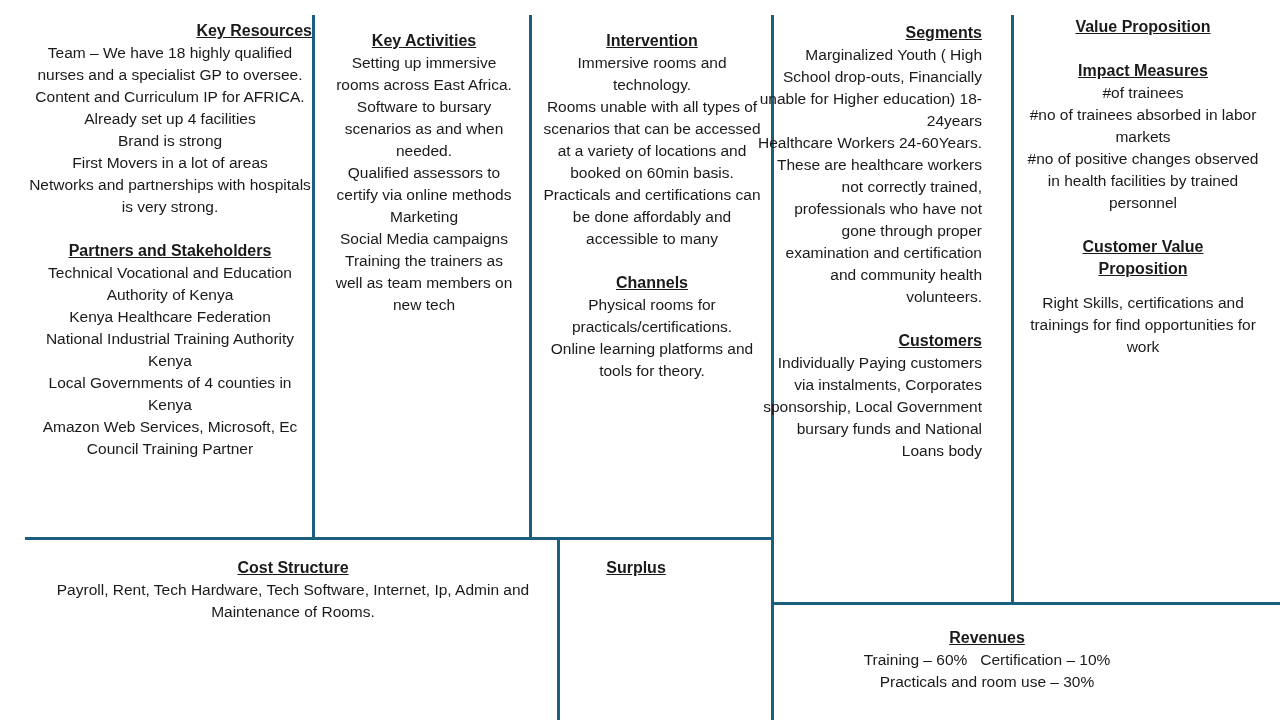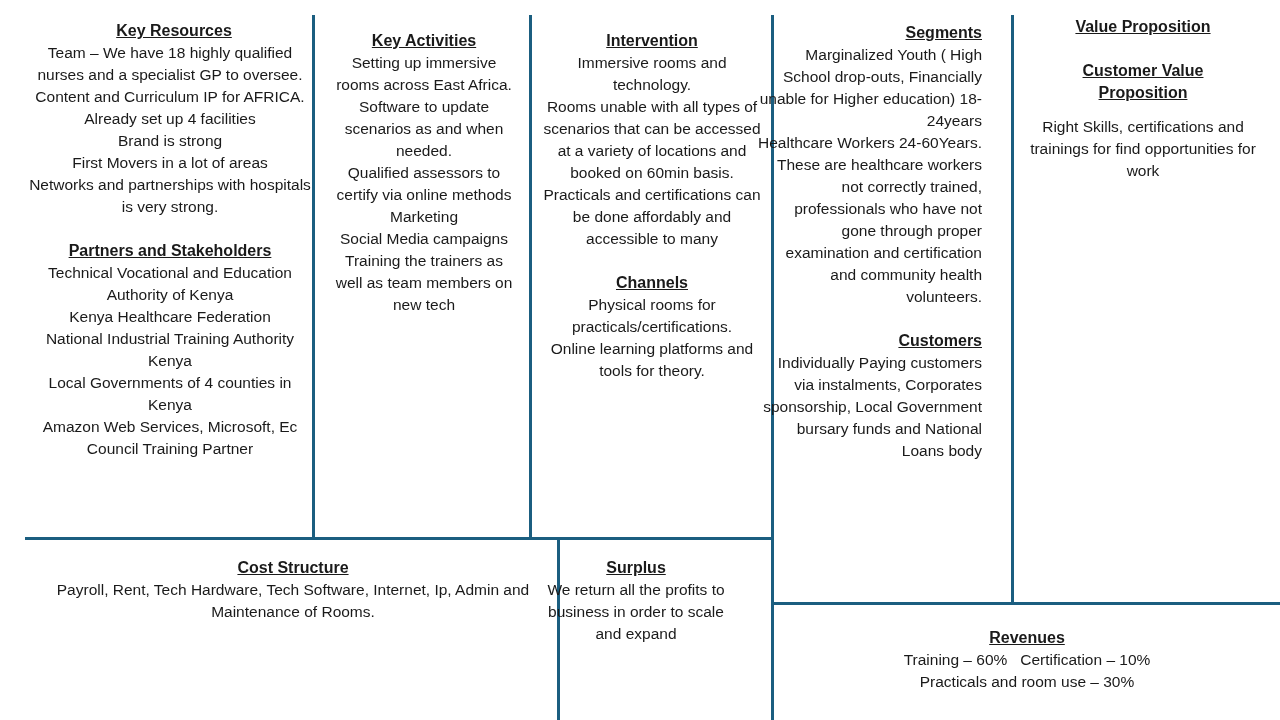--- a/index.html
+++ b/index.html
@@ -34,21 +34,21 @@
     text-decoration: underline;
     margin: 0 0 0 0;
     white-space: pre-line;
   }
   .sec-body {
     font-size: 15.5px;
     line-height: 22px;
     white-space: pre-line;
     margin: 0;
   }
-  .title-left { text-align: center; padding-left: 8px; }
+  .title-left { text-align: right; padding-left: 8px; }
   .cvp-title { max-width: 200px; margin: 12px auto; }
 </style>
 </head>
 <body>
 
 <div id="canvas">
 
   <div class="vline" style="left:312px; top:15px; height:523px;"></div>
   <div class="vline" style="left:529px; top:15px; height:523px;"></div>
   <div class="vline" style="left:771px; top:15px; height:705px;"></div>
@@ -74,21 +74,21 @@
 National Industrial Training Authority Kenya
 Local Governments of 4 counties in Kenya
 Amazon Web Services, Microsoft, Ec Council Training Partner</div>
     </div>
   </div>
 
   <div class="col" style="left:330px; top:30px; width:188px;">
     <div class="section">
       <div class="sec-title">Key Activities</div>
       <div class="sec-body">Setting up immersive rooms across East Africa.
-Software to update scenarios as and when needed.
+Software to bursary scenarios as and when needed.
 Qualified assessors to certify via online methods
 Marketing
 Social Media campaigns
 Training the trainers as well as team members on new tech</div>
     </div>
   </div>
 
   <div class="col" style="left:540px; top:30px; width:224px;">
     <div class="section">
       <div class="sec-title">Intervention</div>
@@ -113,34 +113,39 @@
       <div class="sec-title">Customers</div>
       <div class="sec-body">Individually Paying customers via instalments, Corporates sponsorship, Local Government bursary funds and National Loans body</div>
     </div>
   </div>
 
   <div class="col" style="left:1020px; top:16px; width:246px;">
     <div class="section">
       <div class="sec-title">Value Proposition</div>
     </div>
     <div class="section">
+      <div class="sec-title">Impact Measures</div>
+      <div class="sec-body">#of trainees
+#no of trainees absorbed in labor markets
+#no of positive changes observed in health facilities by trained personnel</div>
+    </div>
+    <div class="section">
       <div class="sec-title cvp-title">Customer Value Proposition</div>
       <div class="sec-body">Right Skills, certifications and trainings for find opportunities for work</div>
     </div>
   </div>
 
   <div class="col" style="left:32px; top:557px; width:522px;">
     <div class="sec-title">Cost Structure</div>
     <div class="sec-body">Payroll, Rent, Tech Hardware, Tech Software, Internet, Ip, Admin and Maintenance of Rooms.</div>
   </div>
 
   <div class="col" style="left:536px; top:557px; width:200px;">
     <div class="sec-title">Surplus</div>
-    <div class="sec-body">We return all the profits to business in order to scale and expand</div>
   </div>
 
-  <div class="col" style="left:780px; top:627px; width:494px;">
+  <div class="col" style="left:740px; top:627px; width:494px;">
     <div class="sec-title">Revenues</div>
     <div class="sec-body">Training – 60%&nbsp;&nbsp; Certification – 10%
 Practicals and room use – 30%</div>
   </div>
 
 </div>
 
 </body></html>

